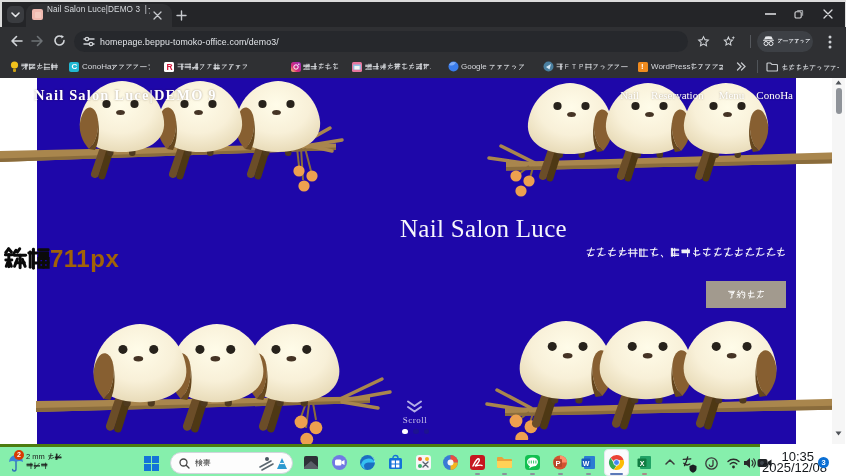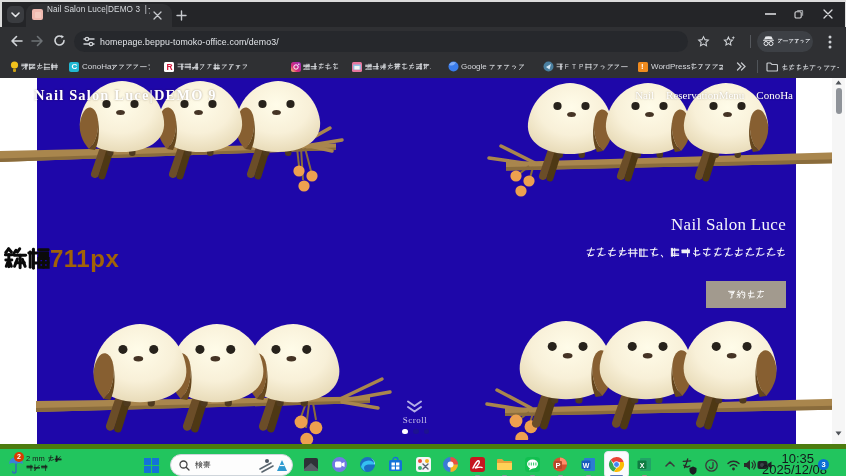--- a/index.html
+++ b/index.html
@@ -722,22 +722,22 @@
         <use href="#bird"></use>
       </g>
 <g transform="translate(202,2) scale(1.1)">
         <use href="#tail"></use>
       </g>
       <g transform="translate(312,2) scale(-1.1,1.1)">
         <use href="#bird"></use>
       </g>
 </svg>
 <div class="abs serif" style="left:34px;top:9px;font-size:14.5px;font-weight:bold;color:#fff;letter-spacing:1.15px;text-shadow:0 0 2px rgba(60,40,20,0.45)">Nail Salon Luce|DEMO 9</div>
-<div class="abs serif" style="left:473px;top:11px;width:320px;text-align:right;font-size:11px;color:#fff;text-shadow:0 0 2px rgba(60,40,20,0.4)"><span>Nail</span><span style="margin-left:12px">Reservation</span><span style="">Menu</span><span style="margin-left:12px">ConoHa</span></div>
-<div class="abs serif" style="left:400px;top:137px;width:386px;text-align:right;font-size:17px;color:#f6f6fb;letter-spacing:0.3px">Nail Salon Luce</div>
+<div class="abs serif" style="left:473px;top:11px;width:320px;text-align:right;font-size:11px;color:#fff;text-shadow:0 0 2px rgba(60,40,20,0.4)"><span>Nail</span><span style="margin-left:12px">Reservation</span><span style="margin-left:15px">Menu</span><span style="margin-left:12px">ConoHa</span></div>
+<div class="abs serif" style="left:400px;top:137px;width:386px;font-size:25px;color:#f6f6fb;letter-spacing:0.3px">Nail Salon Luce</div>
 <div class="abs" style="left:400px;top:169px;width:386px;display:flex;justify-content:flex-end">
       <svg style="" width="201.4" height="10.6" viewBox="0 0 1900 100" preserveAspectRatio="none">
         <g transform="translate(0,0)" stroke="#f2f2f8" stroke-width="10" fill="none" stroke-linecap="round">
           <path d="M20,30 L89,26"></path>
           <path d="M61,8 Q49,55 32,88"></path>
           <path d="M26,66 Q50,93 80,73"></path>
         </g>
         <g transform="translate(100,0)" stroke="#f2f2f8" stroke-width="10" fill="none" stroke-linecap="round">
           <path d="M14,21 L71,17"></path>
           <path d="M56,8 Q55,55 25,88"></path>
@@ -911,21 +911,21 @@
 <div class="abs" style="left:832px;top:0;width:13px;height:366px;background:#f6f6f6"></div>
 <div class="abs" style="left:845px;top:0;width:1px;height:366px;background:#fff"></div>
 <svg class="abs" style="left:835px;top:2px" width="7" height="5" viewBox="0 0 7 5">
       <path d="M0.5,4.5 L3.5,0.5 L6.5,4.5 Z" fill="#4f5358"></path>
     </svg>
 <div class="abs" style="left:835.5px;top:10px;width:6px;height:26px;border-radius:3px;background:#8f9399"></div>
 <svg class="abs" style="left:835px;top:353px" width="7" height="5" viewBox="0 0 7 5">
       <path d="M0.5,0.5 L3.5,4.5 L6.5,0.5 Z" fill="#4f5358"></path>
     </svg>
 </div>
-<div class="abs" style="left:0;top:444px;width:846px;height:32px;background:#22c55e;border-top:5px solid #4d7c0f">
+<div class="abs" style="left:0;top:444px;width:760px;height:32px;background:#86efac;border-top:3px solid #4d7c0f">
 <svg class="abs" style="left:7px;top:6px" width="18" height="20" viewBox="0 0 18 20">
       <path d="M2,9 A7,7 0 0 1 16,9 Q12.5,7.2 9,9 Q5.5,7.2 2,9 Z" fill="#3b82d8"></path>
       <path d="M9,9 L9,16 Q9,18 7.2,18 Q5.6,18 5.6,16.4" stroke="#2d6cb8" stroke-width="1.4" fill="none" stroke-linecap="round"></path>
     </svg>
 <div class="abs" style="left:14px;top:3px;width:10px;height:10px;border-radius:50%;background:#d83b01;color:#fff;font-size:7px;font-weight:bold;text-align:center;line-height:10px">2</div>
 <div class="abs" style="left:26px;top:5px;display:flex;align-items:center">
       <span style="font-size:7.5px;color:#1b1b1b">2 mm&nbsp;</span>
       <svg style="" width="15.0" height="7.5" viewBox="0 0 200 100" preserveAspectRatio="none">
         <g transform="translate(0,0)" stroke="#1b1b1b" stroke-width="10" fill="none" stroke-linecap="round">
           <path d="M22,38 L78,34"></path>

